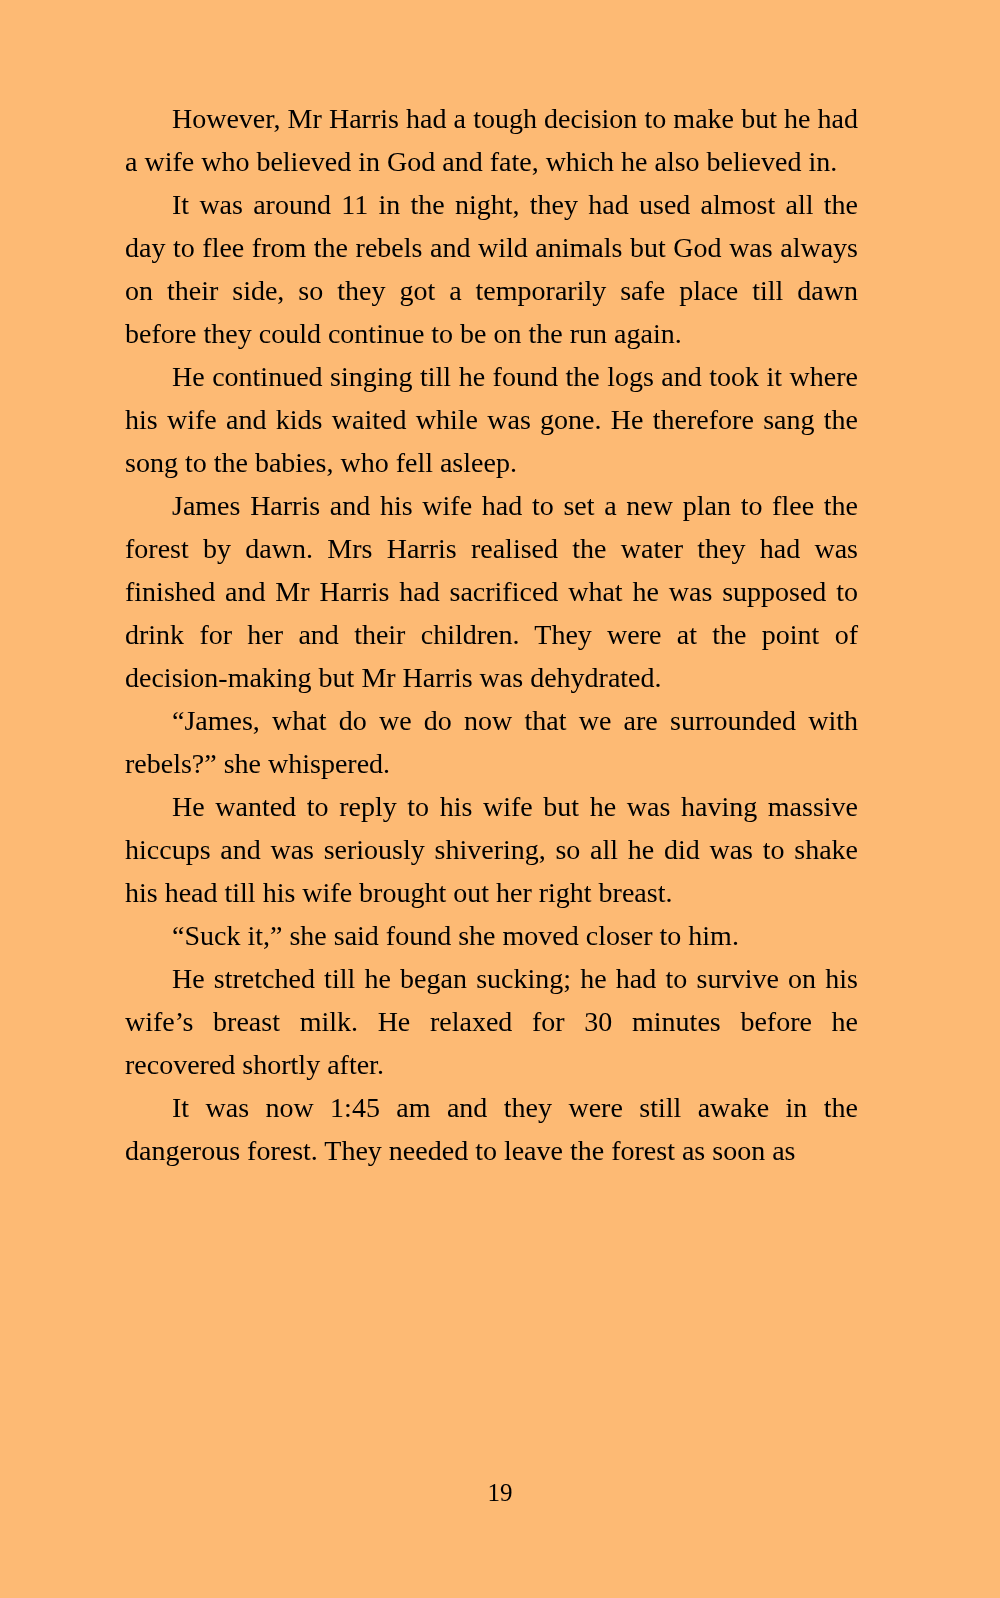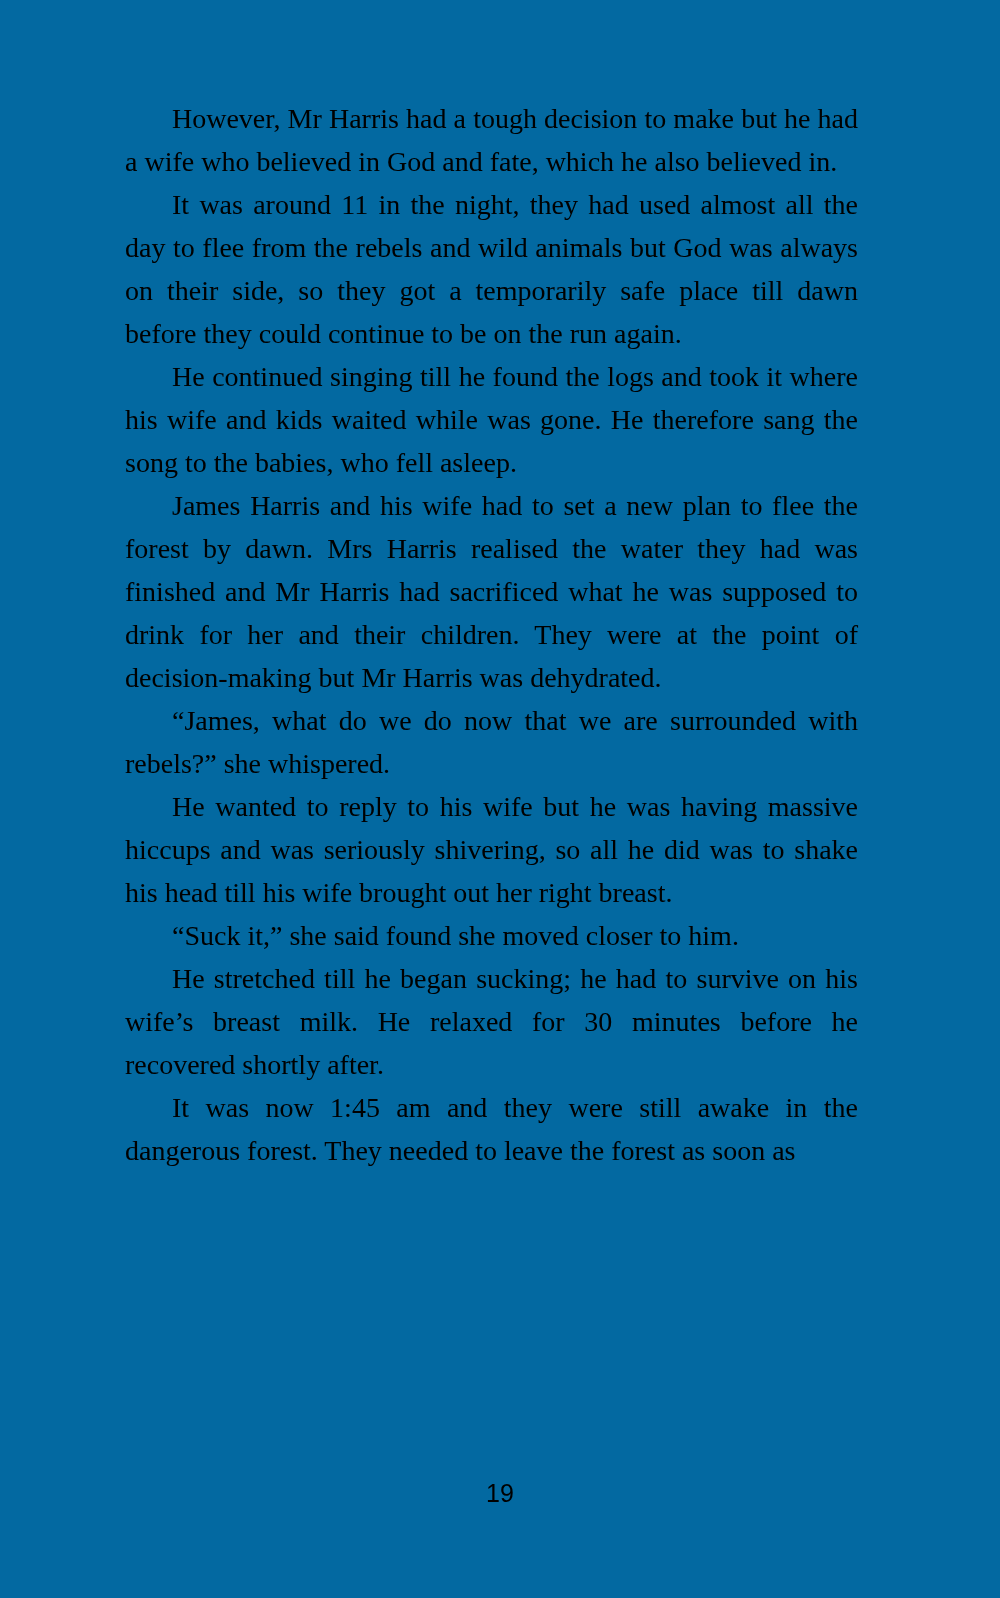--- a/index.html
+++ b/index.html
@@ -10,21 +10,21 @@
   }
   body {
     font-family: "Liberation Serif", "DejaVu Serif", serif;
     color: #000000;
     -webkit-font-smoothing: antialiased;
   }
   .page {
     position: relative;
     width: 1000px;
     height: 1598px;
-    background: #0369a1;
+    background: #fdba74;
     overflow: hidden;
     box-sizing: border-box;
   }
   .text-block {
     position: absolute;
     left: 125px;
     top: 97px;
     width: 733px;
   }
   .para {
@@ -45,21 +45,21 @@
     margin-bottom: 16px;
   }
   .page-number {
     position: absolute;
     left: 0;
     right: 0;
     top: 1478px;
     text-align: center;
     font-size: 25px;
     line-height: 30px;
-    font-family: Liberation Sans, sans-serif;
+    font-family: Liberation Serif, serif;
     color: #000000;
   }
 </style>
 </head>
 <body>
 
 <div class="page">
 
   <div class="text-block">
     <p class="para">However, Mr Harris had a tough decision to make but he had a wife who believed in God and fate, which he also believed in.</p>

